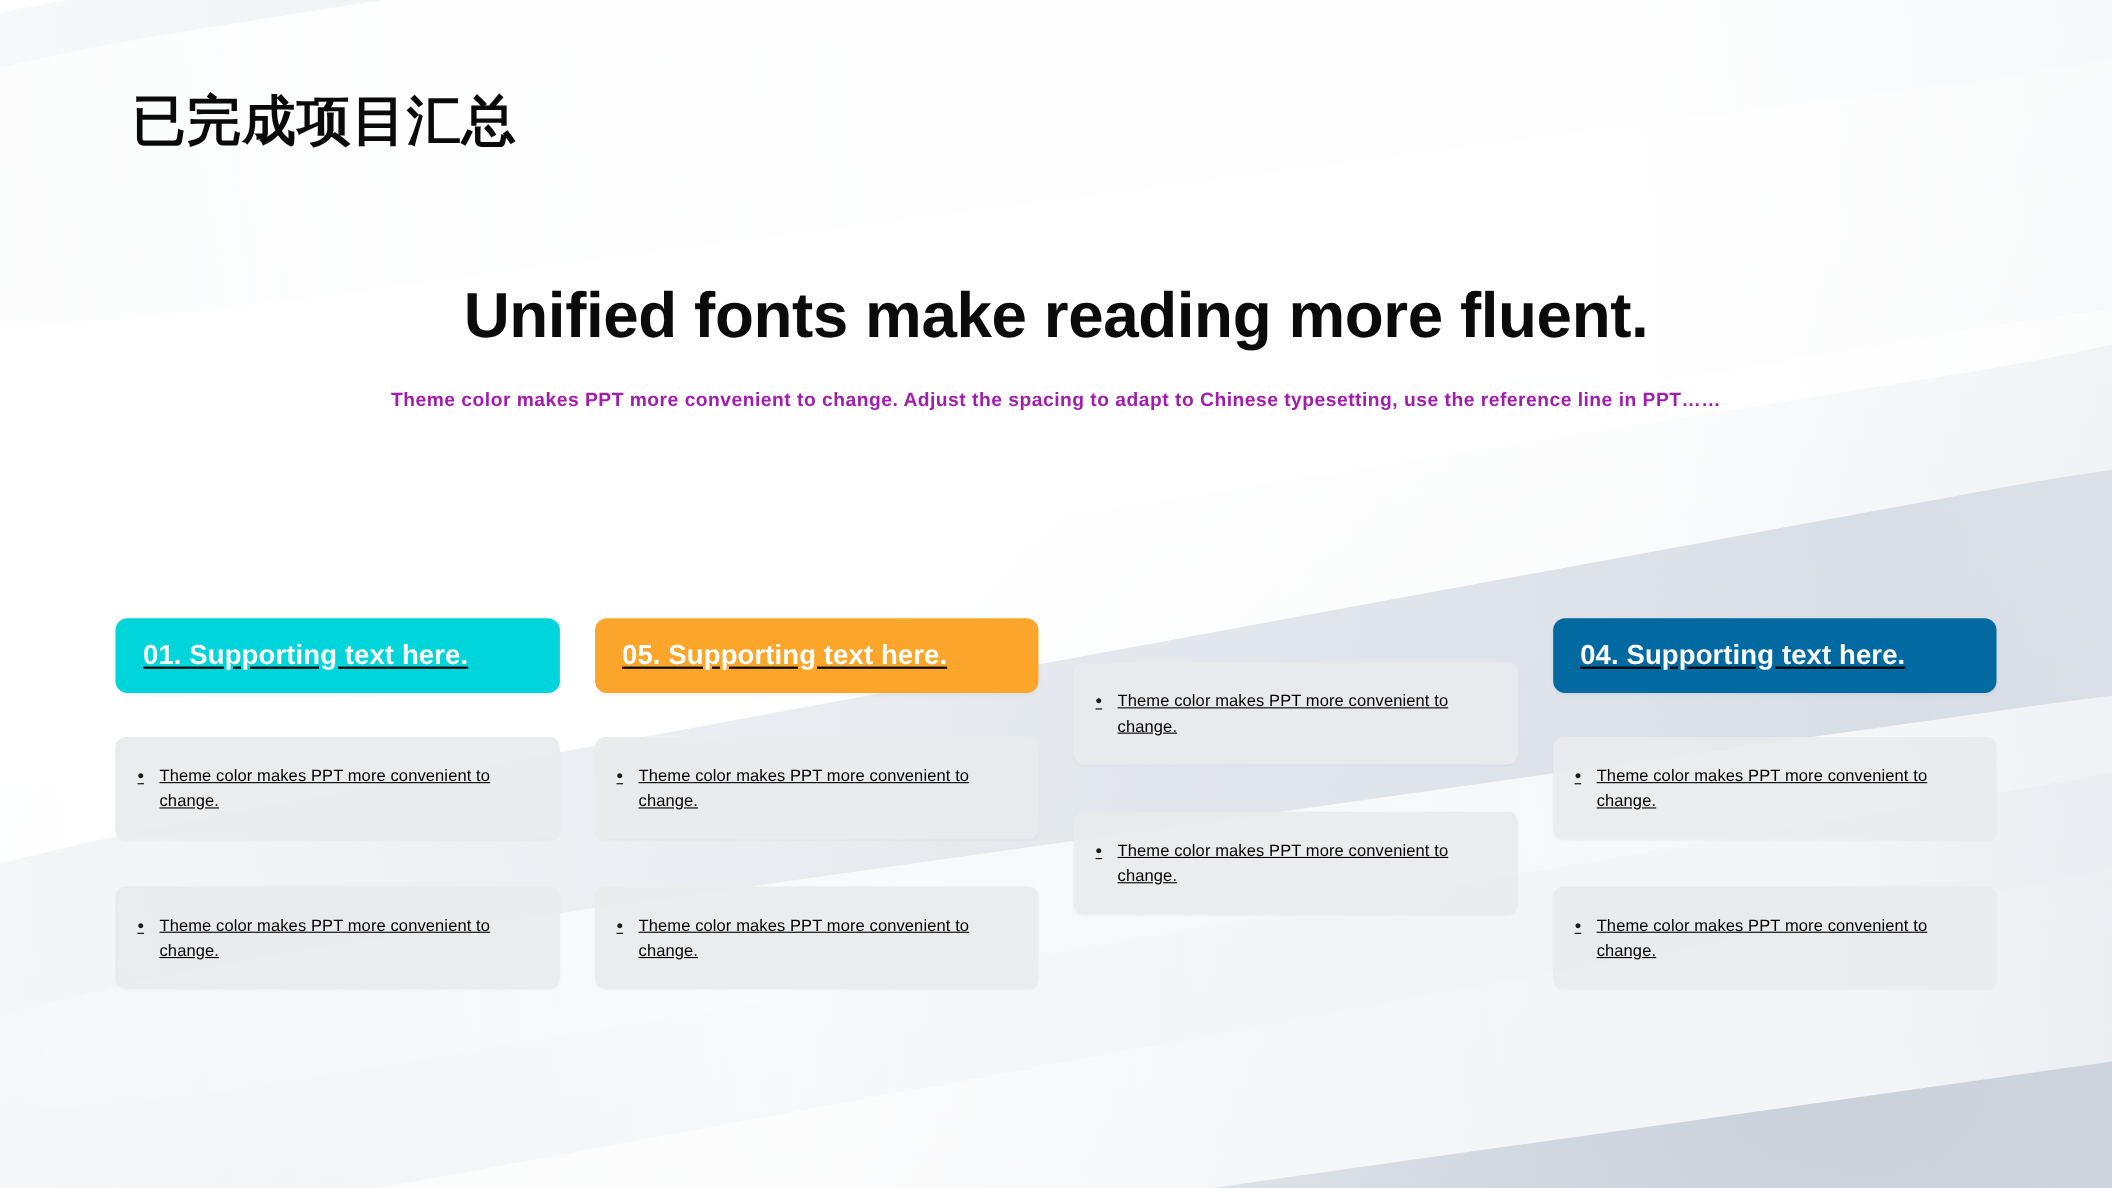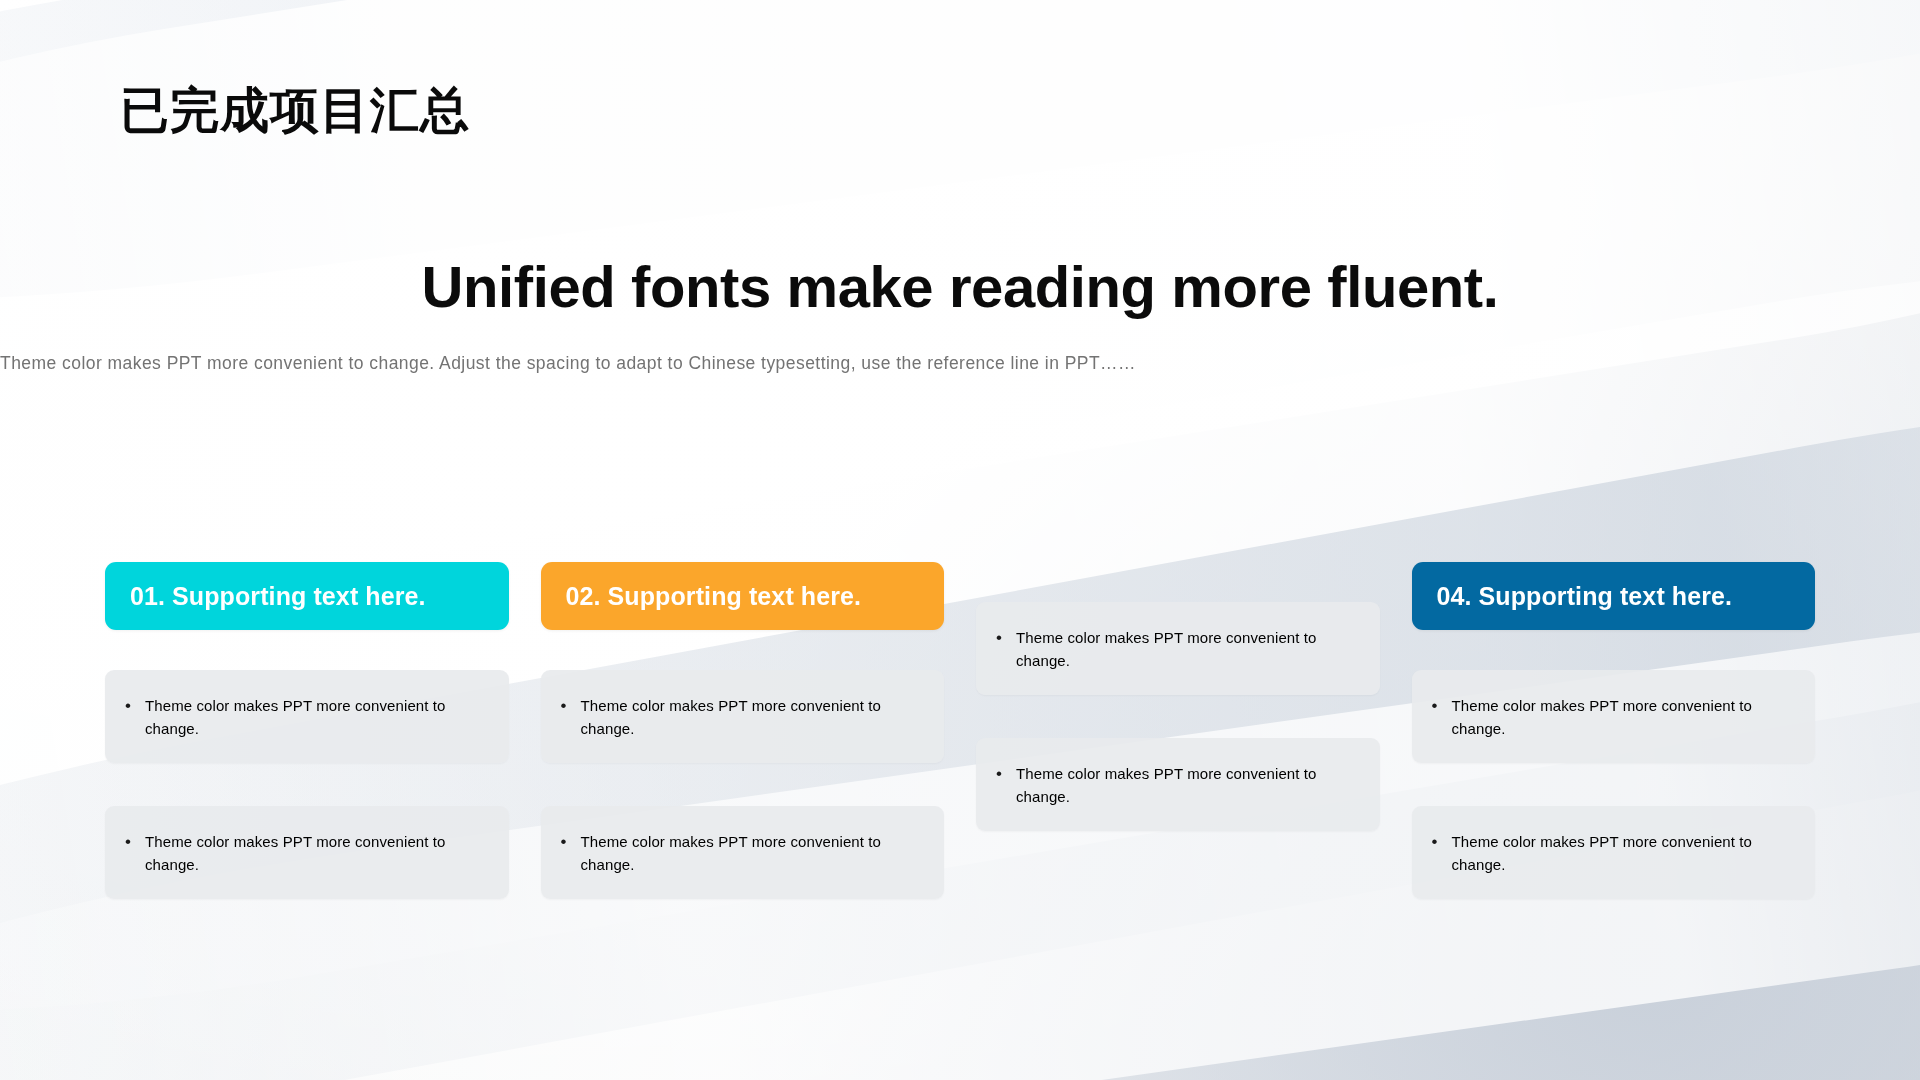--- a/index.html
+++ b/index.html
@@ -116,35 +116,37 @@
     font-size:58px;
     font-weight:bold;
     letter-spacing:-0.4px;
     color:#0B0B0B;
     line-height:1.1;
   }
 
   #subheadline {
     position:absolute;
     left:0; right:0; top:352px;
+    text-align:center;
     font-size:17.5px;
-    font-weight:400;
-    color:#737373;
+    font-weight:700;
+    color:#a21caf;
     letter-spacing:0.45px;
     line-height:1.3;
   }
 
   
   #columns {
     position:absolute;
     left:105px; top:562px;
     width:1710px;
     display:grid;
     grid-template-columns:repeat(4, 1fr);
     column-gap:32px;
+    text-decoration:underline;
   }
 
   .column { display:flex; flex-direction:column; }
 
   .col-header {
     height:68px;
     border-radius:11px;
     display:flex;
     align-items:center;
     padding-left:25px;
@@ -223,21 +225,21 @@
       </div>
       <div class="info-box second">
         <div class="bullet-row">
           <span class="bullet-dot">•</span>
           <span class="bullet-text">Theme color makes PPT more convenient to change.</span>
         </div>
       </div>
     </div>
 
     <div class="column">
-      <div class="col-header" style="background: rgb(251, 166, 43);">02. Supporting text here.</div>
+      <div class="col-header" style="background: rgb(251, 166, 43);">05. Supporting text here.</div>
       <div class="info-box">
         <div class="bullet-row">
           <span class="bullet-dot">•</span>
           <span class="bullet-text">Theme color makes PPT more convenient to change.</span>
         </div>
       </div>
       <div class="info-box second">
         <div class="bullet-row">
           <span class="bullet-dot">•</span>
           <span class="bullet-text">Theme color makes PPT more convenient to change.</span>

